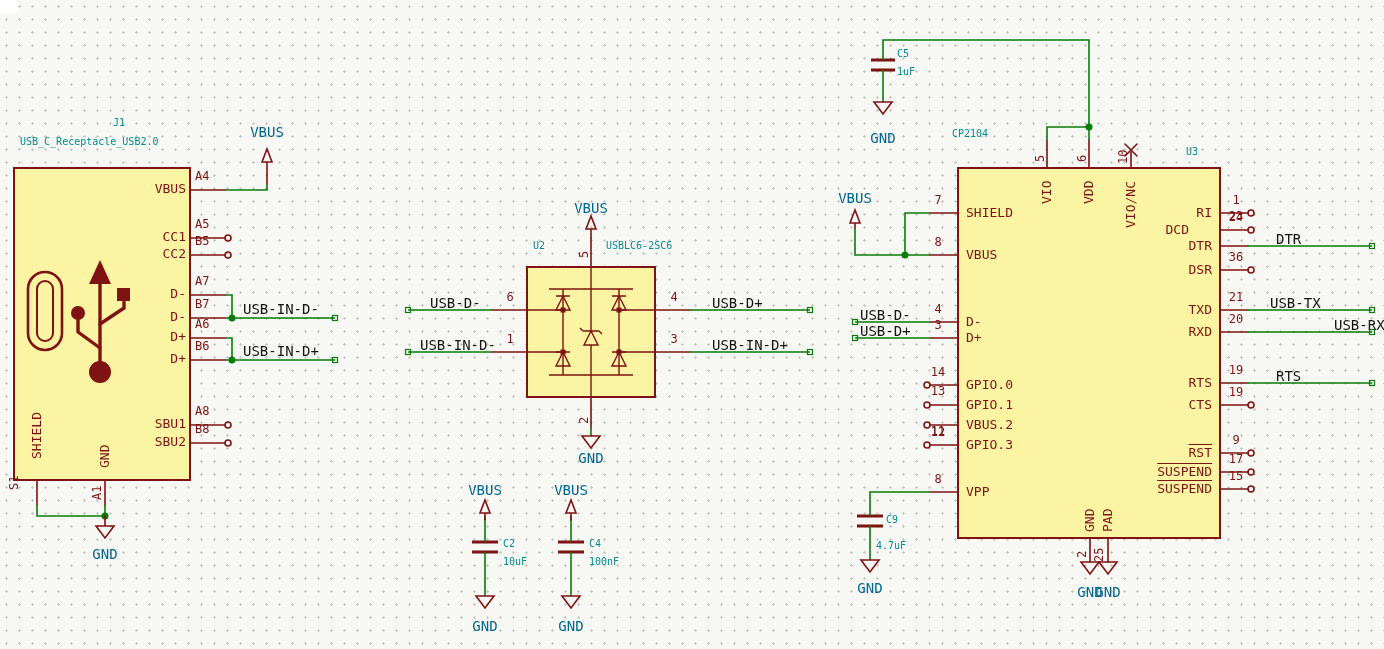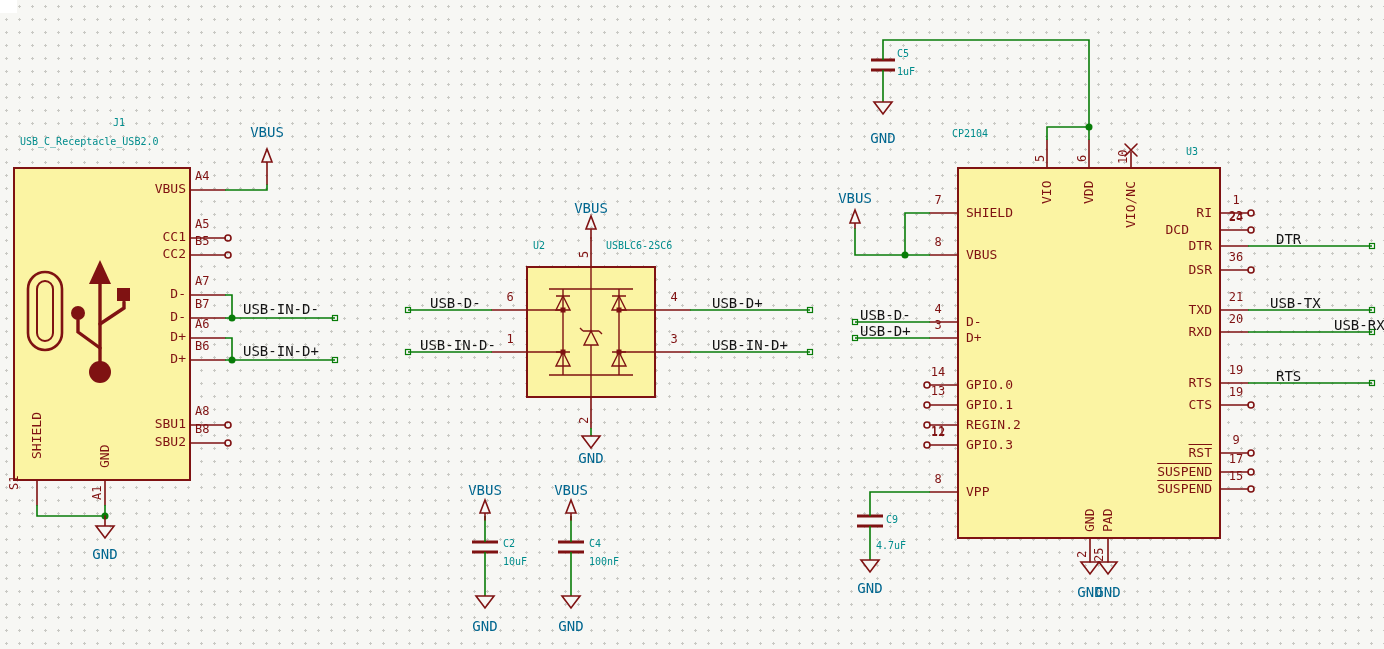--- a/index.html
+++ b/index.html
@@ -246,21 +246,21 @@
   <span class="t ref" style="left:952px;top:128px">CP2104</span>
   <span class="t ref" style="left:1186px;top:146px">U3</span>
   <span class="t pwr c" style="left:815px;top:190px;width:80px">VBUS</span>
 
   <span class="t pn" style="left:966px;top:206px">SHIELD</span>
   <span class="t pn" style="left:966px;top:248px">VBUS</span>
   <span class="t pn" style="left:966px;top:315px">D-</span>
   <span class="t pn" style="left:966px;top:331px">D+</span>
   <span class="t pn" style="left:966px;top:378px">GPIO.0</span>
   <span class="t pn" style="left:966px;top:398px">GPIO.1</span>
-  <span class="t pn" style="left:966px;top:418px">REGIN.2</span>
+  <span class="t pn" style="left:966px;top:418px">VBUS.2</span>
   <span class="t pn" style="left:966px;top:438px">GPIO.3</span>
   <span class="t pn" style="left:966px;top:485px">VPP</span>
 
   <span class="t pnum c" style="left:922px;top:194px;width:32px">7</span>
   <span class="t pnum c" style="left:922px;top:236px;width:32px">8</span>
   <span class="t pnum c" style="left:922px;top:303px;width:32px">4</span>
   <span class="t pnum c" style="left:922px;top:319px;width:32px">3</span>
   <span class="t pnum c" style="left:922px;top:366px;width:32px">14</span>
   <span class="t pnum c" style="left:922px;top:385px;width:32px">13</span>
   <span class="t pnum c" style="left:922px;top:426px;width:32px">12</span>

